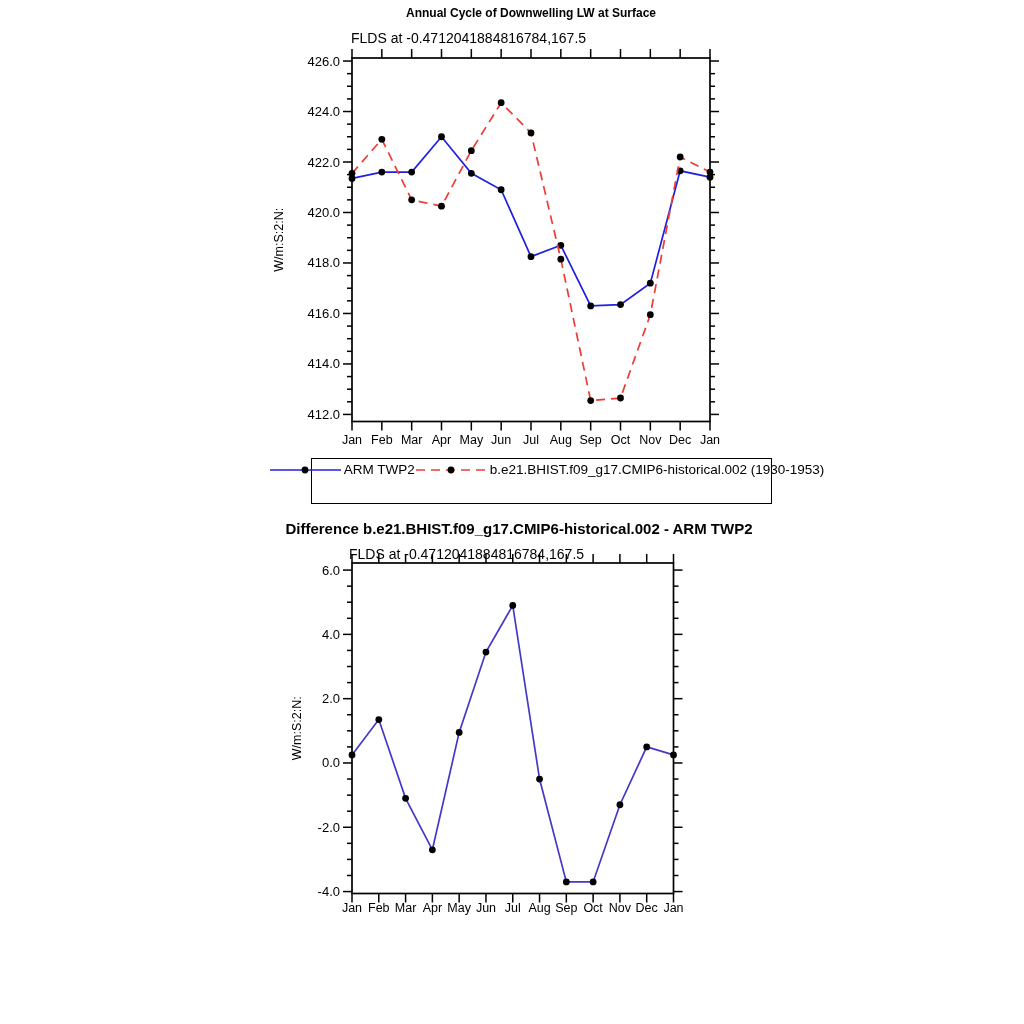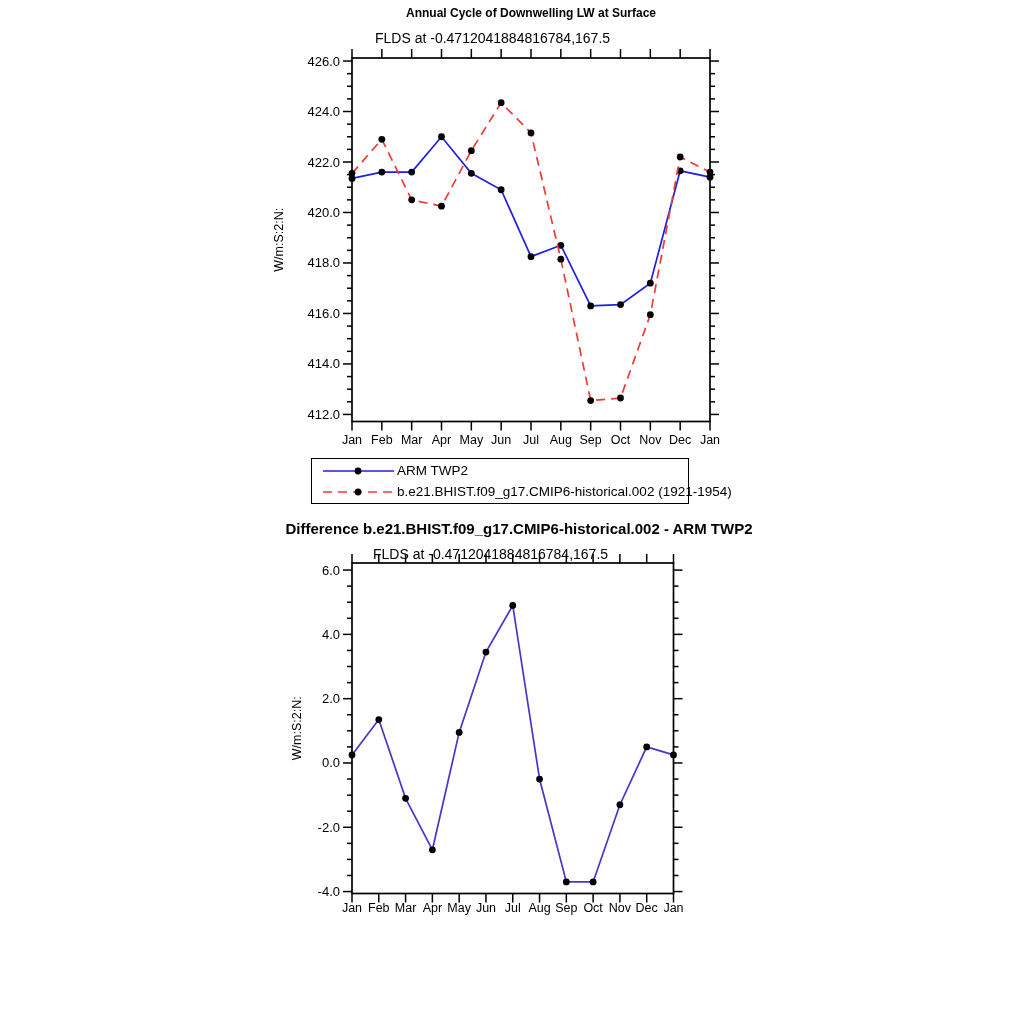--- a/index.html
+++ b/index.html
@@ -1,26 +1,26 @@
 <!DOCTYPE html>
 <html><head>
 <meta charset="utf-8">
 <style>
   html,body{margin:0;padding:0;background:#ffffff;}
   #root{position:relative;width:1024px;height:1024px;background:#ffffff;overflow:hidden;
         font-family:"Liberation Sans",sans-serif;color:#000;}
   .chart-title{position:absolute;font-weight:bold;text-align:center;white-space:nowrap;color:#000;}
   #t1{left:331px;top:6px;width:400px;font-size:12px;}
   #t2{left:259px;top:520px;width:520px;font-size:15px;}
-  .chart-subtitle{position:absolute;font-size:14px;white-space:nowrap;color:#000;margin-left:24px;}
+  .chart-subtitle{position:absolute;font-size:14px;white-space:nowrap;color:#000;}
   #s1{left:351px;top:30px;}
   #s2{left:349px;top:546px;}
   #charts-svg{position:absolute;left:0;top:0;}
-  #legend{position:absolute;left:311px;top:458px;width:378px;height:46px;box-sizing:border-box;
-          border:1px solid #000;background:#fff;display:flex;flex-direction:column;
+  #legend{position:absolute;left:311px;top:458px;width:461px;height:46px;box-sizing:border-box;
+          border:1px solid #000;background:#fff;display:flex;flex-direction:row;
           justify-content:center;padding-left:10px;}
   .legend-row{display:flex;align-items:center;height:21px;}
   .legend-row svg{flex:0 0 auto;}
   .legend-label{font-size:13.5px;white-space:nowrap;margin-left:2px;color:#000;}
 </style>
 </head>
 <body>
 
 <div id="root">
 
@@ -295,17 +295,17 @@
         <line class="leg-line" x1="1" y1="6" x2="72" y2="6" stroke="#1f1fe0" stroke-width="1.7"></line>
         <circle cx="36" cy="6" r="3.4" fill="#000"></circle>
       </svg>
       <span class="legend-label">ARM TWP2</span>
     </div>
     <div class="legend-row">
       <svg width="73" height="12">
         <line class="leg-line" x1="1" y1="6" x2="72" y2="6" stroke="#ef3b35" stroke-width="1.7" stroke-dasharray="9 6"></line>
         <circle cx="36" cy="6" r="3.4" fill="#000"></circle>
       </svg>
-      <span class="legend-label">b.e21.BHIST.f09_g17.CMIP6-historical.002 (1921-1954)</span>
+      <span class="legend-label">b.e21.BHIST.f09_g17.CMIP6-historical.002 (1930-1953)</span>
     </div>
   </div>
 
 </div>
 
 </body></html>

